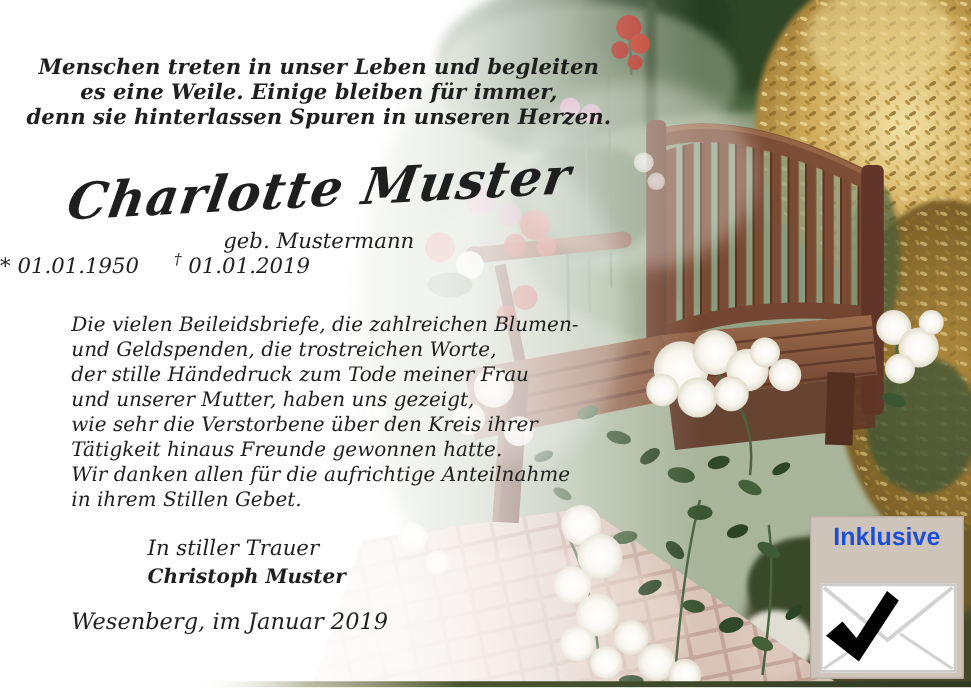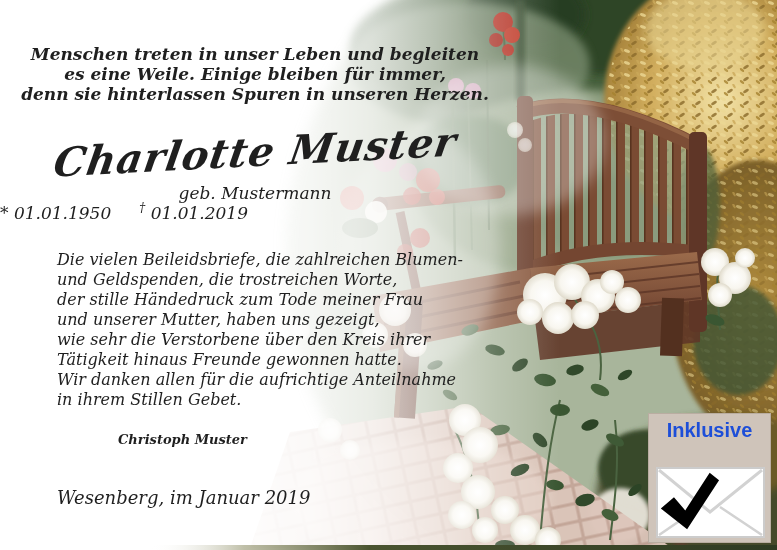--- a/index.html
+++ b/index.html
@@ -12,21 +12,21 @@
   .quote{left:0;top:44px;width:510px;text-align:center;font-size:17px;line-height:20px;font-weight:bold;}
   .name-wrap{left:0;top:128px;width:510px;text-align:center;}
   .name{display:inline-block;font-size:40px;font-weight:bold;font-style:italic;
         transform:rotate(-3deg) skewX(-12deg);letter-spacing:1px;}
   .maiden{left:0;top:183px;width:510px;text-align:center;font-size:17px;}
   .dates{left:0;top:203px;width:510px;text-align:left;font-size:17px;}
   .dates .gap{display:inline-block;width:28px;}
   .dates sup{font-size:12px;line-height:0;}
   .bodytxt{left:57px;top:250px;font-size:16px;line-height:20px;}
   .closing{left:118px;top:429px;font-size:17px;line-height:21px;}
-  .closing .sig{font-weight:bold;font-size:13px;}
+  .closing .sig{font-weight:bold;font-size:16px;}
   .place{left:57px;top:487px;font-size:18px;}
 
   
   .badge{position:absolute;left:648px;top:413px;width:123px;height:130px;
          background:#cfc4ba;border:1px solid #b9ada1;box-sizing:border-box;
          font-family:"Liberation Sans", sans-serif;font-weight:bold;color:#1d4ed8;
          text-align:center;overflow:visible;}
   .badge .bline{font-size:20px;line-height:22px;}
   .badge .bline:first-child{margin-top:5px;}
   .envelope{position:absolute;left:7px;top:53px;width:109px;height:71px;
@@ -279,20 +279,21 @@
     <div>und Geldspenden, die trostreichen Worte,</div>
     <div>der stille Händedruck zum Tode meiner Frau</div>
     <div>und unserer Mutter, haben uns gezeigt,</div>
     <div>wie sehr die Verstorbene über den Kreis ihrer</div>
     <div>Tätigkeit hinaus Freunde gewonnen hatte.</div>
     <div>Wir danken allen für die aufrichtige Anteilnahme</div>
     <div>in ihrem Stillen Gebet.</div>
   </div>
 
   <div class="txt closing">
+    <div>In stiller Trauer</div>
     <div class="sig">Christoph Muster</div>
   </div>
 
   <div class="txt place">Wesenberg, im Januar 2019</div>
 
   <div class="badge">
     <div class="bline">Inklusive</div>
     <div class="envelope">
       <svg width="105" height="67" viewBox="0 0 105 67">
         <path d="M1,1 L52,43 L104,1" fill="none" stroke="#d2d2d2" stroke-width="3"></path>

